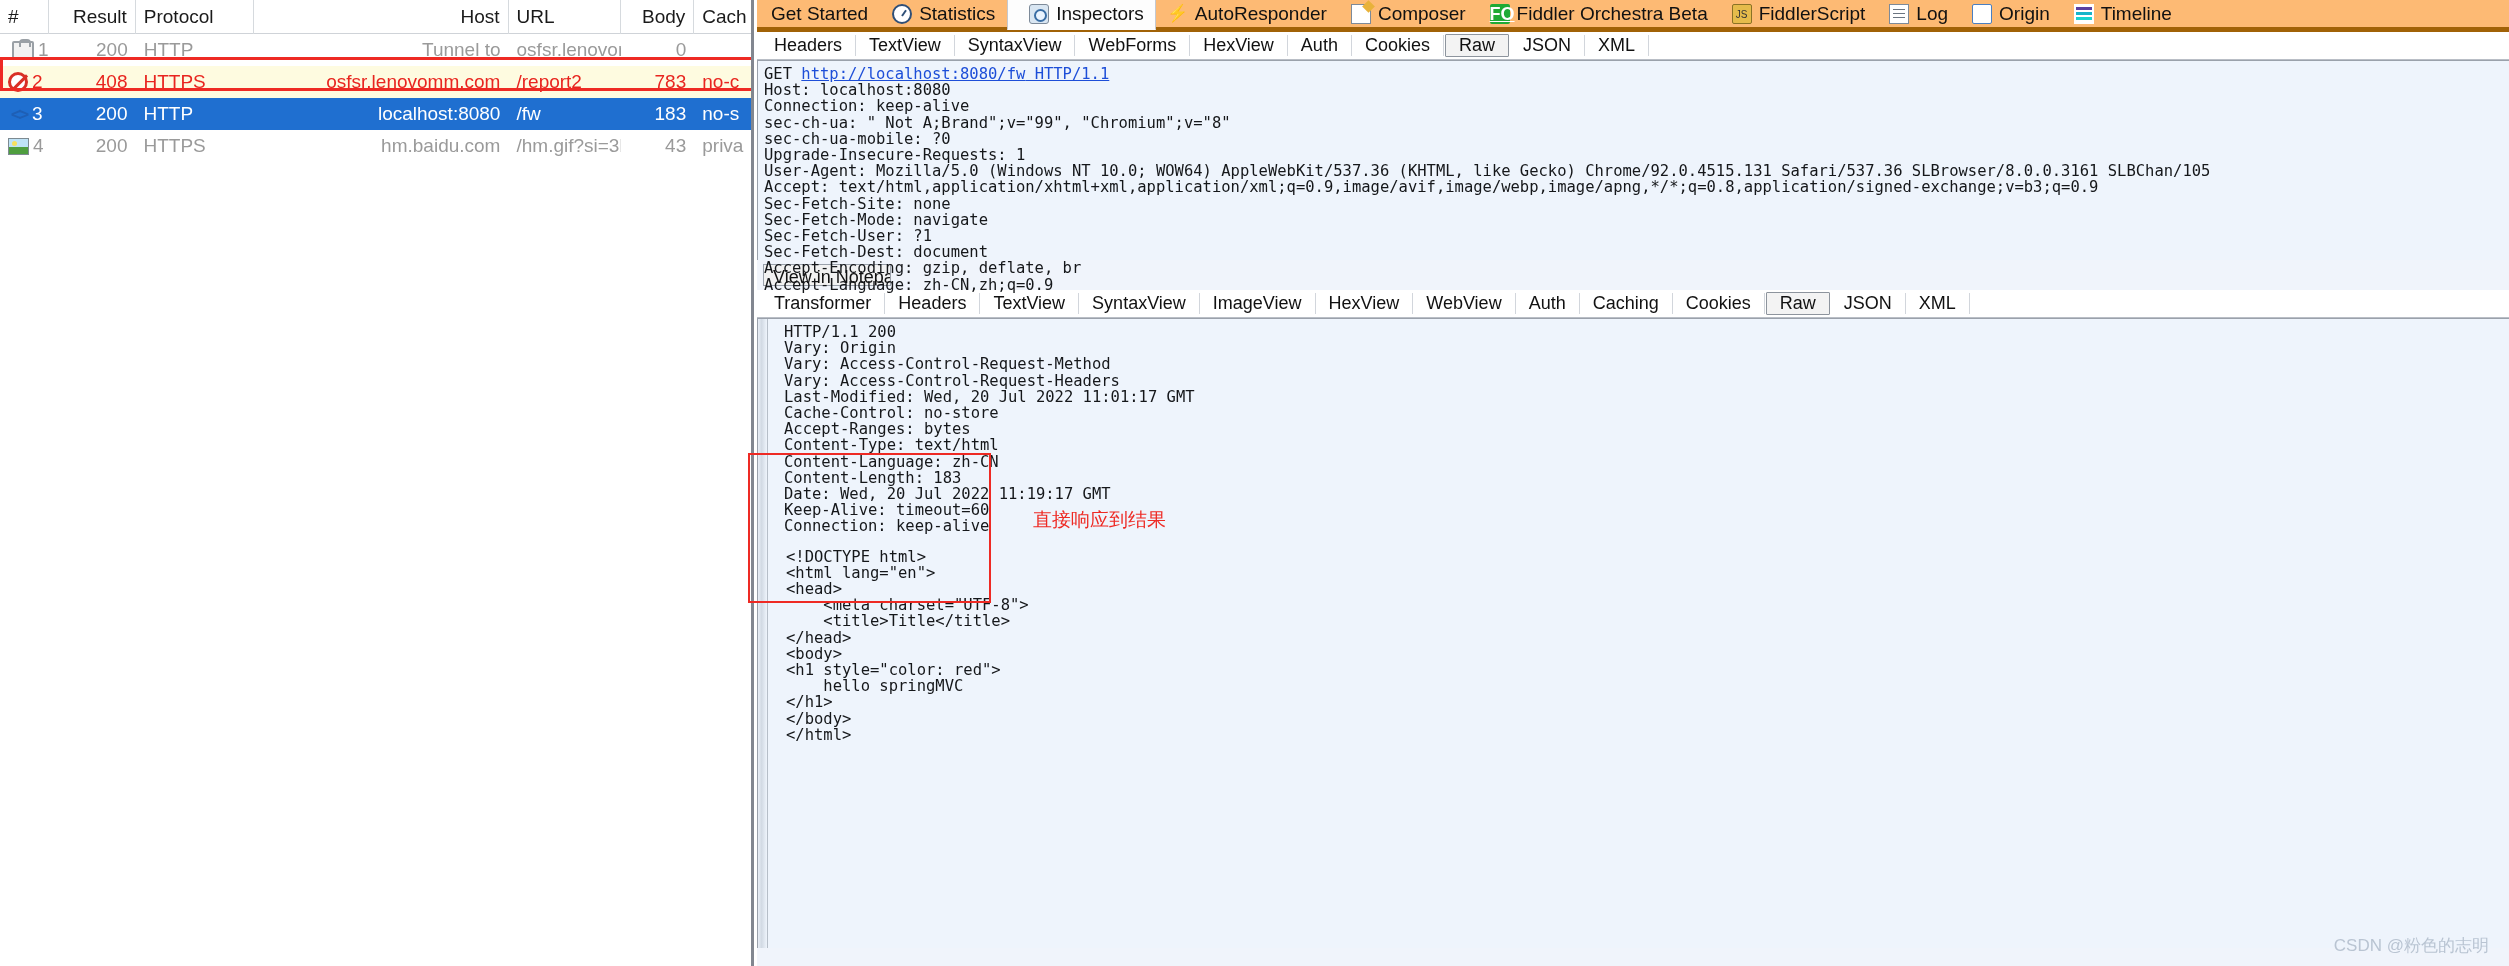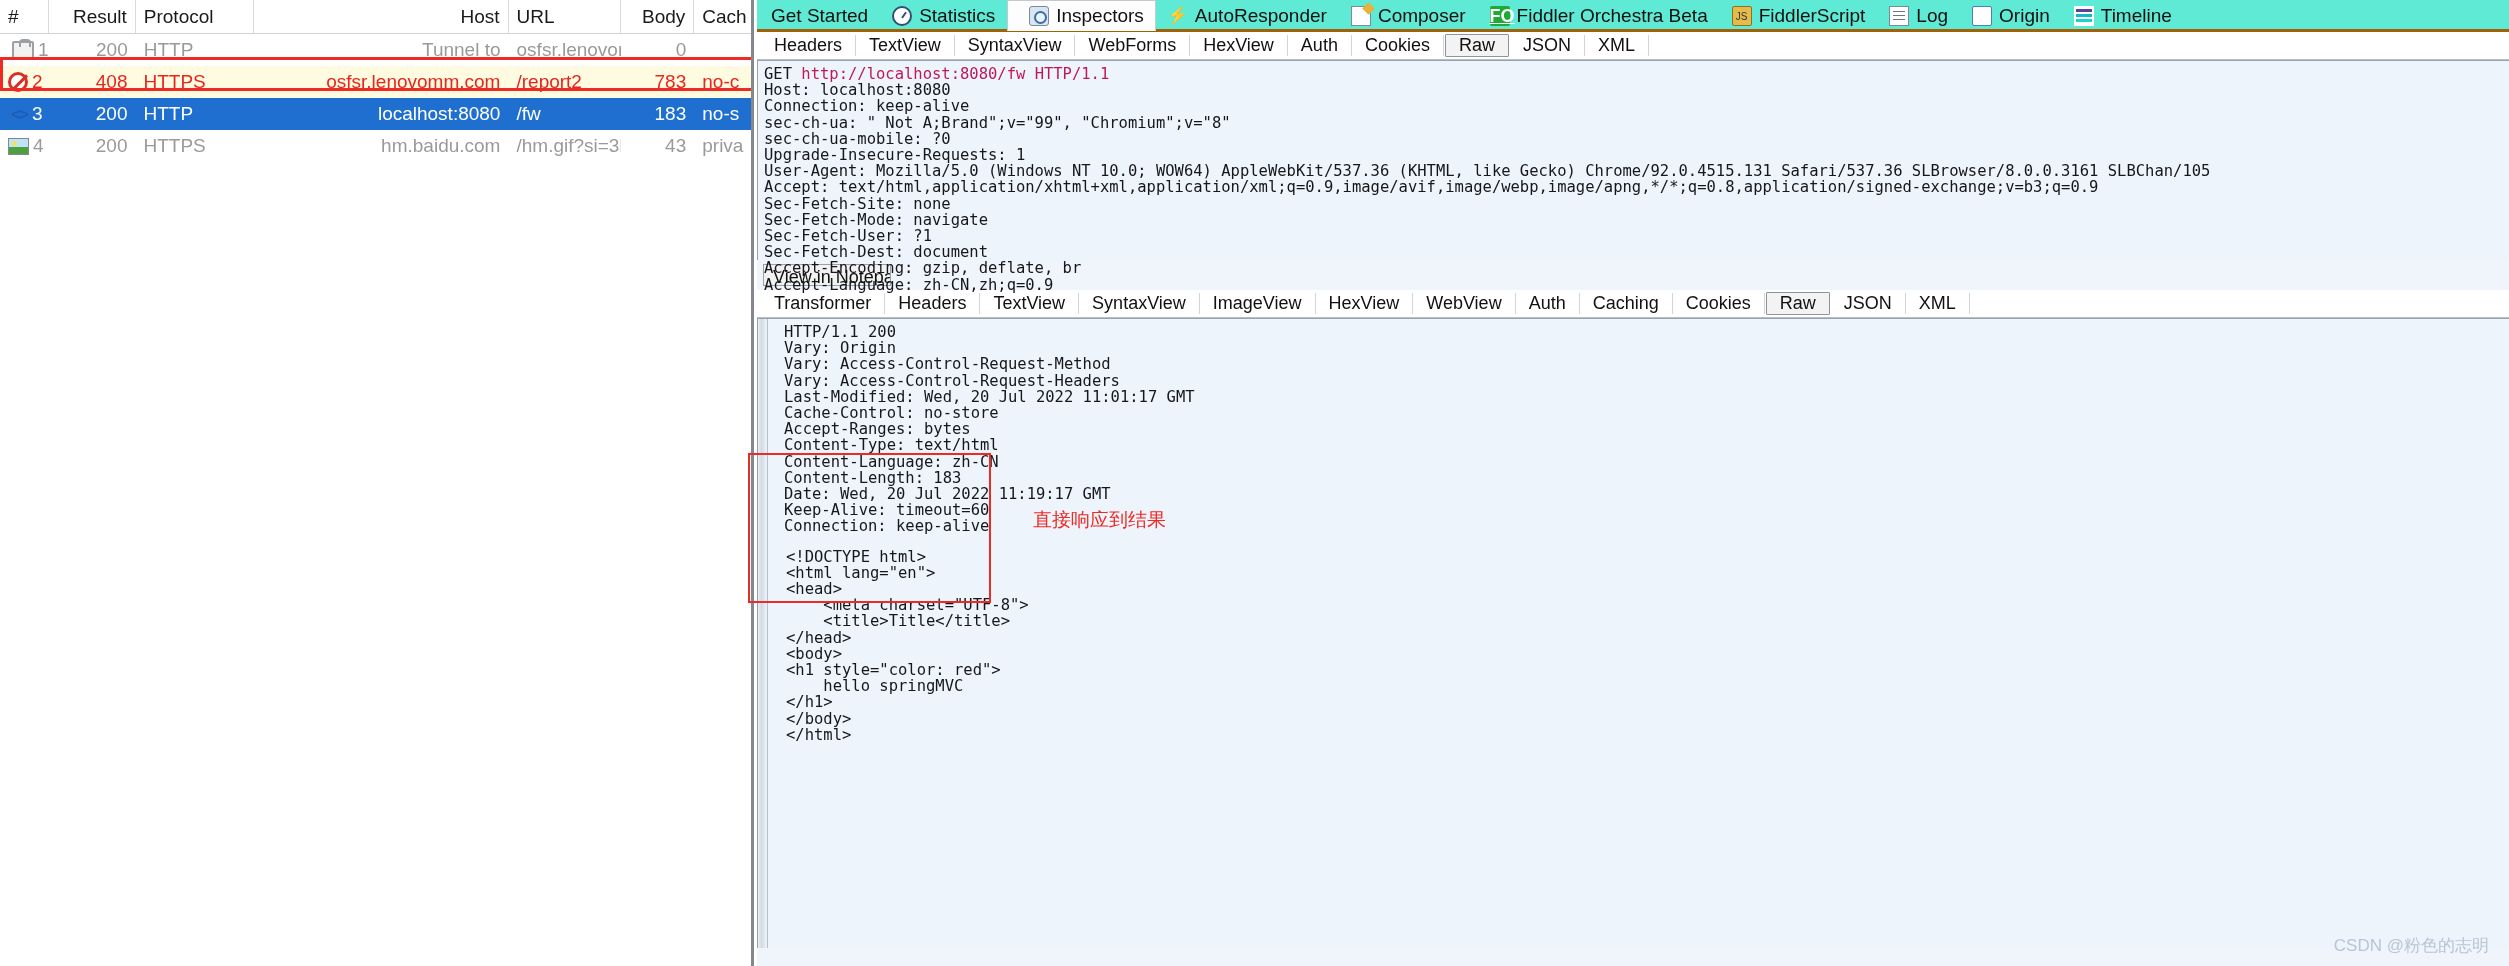--- a/index.html
+++ b/index.html
@@ -144,23 +144,23 @@
     position: absolute;
     left: 757px; top: 0;
     width: 1752px; height: 966px;
     background: #f0f4fb;
   }
 
   
   #main-tabs {
     height: 32px;
     display: flex;
-    align-items: flex-start;
-    background: #5eead4;
-    border-bottom: 3px solid #a16207;
+    align-items: center;
+    background: #fdba74;
+    border-bottom: 5px solid #a16207;
     padding-left: 2px;
   }
   .mtab {
     height: 31px;
     display: flex;
     align-items: center;
     gap: 7px;
     padding: 0 11px;
     font-size: 19px;
     color: #111;
@@ -213,21 +213,21 @@
   pre.raw {
     margin: 0;
     padding: 5px 0 0 6px;
     font-family: "DejaVu Sans Mono", monospace;
     font-size: 15.5px;
     line-height: 16.2px;
     color: #15171a;
     white-space: pre;
     overflow: hidden;
   }
-  .url-link { color: #be185d; }
+  .url-link { color: #1d4ed8; text-decoration: underline; }
 
   
   #req-pane { height: 200px; }
 
   
   #findbar {
     height: 30px;
     display: flex;
     align-items: stretch;
     background: #f0f4fb;

